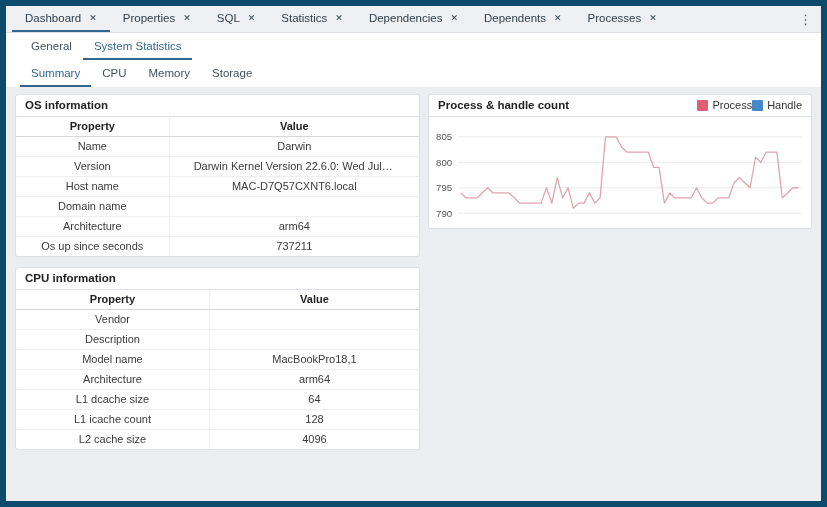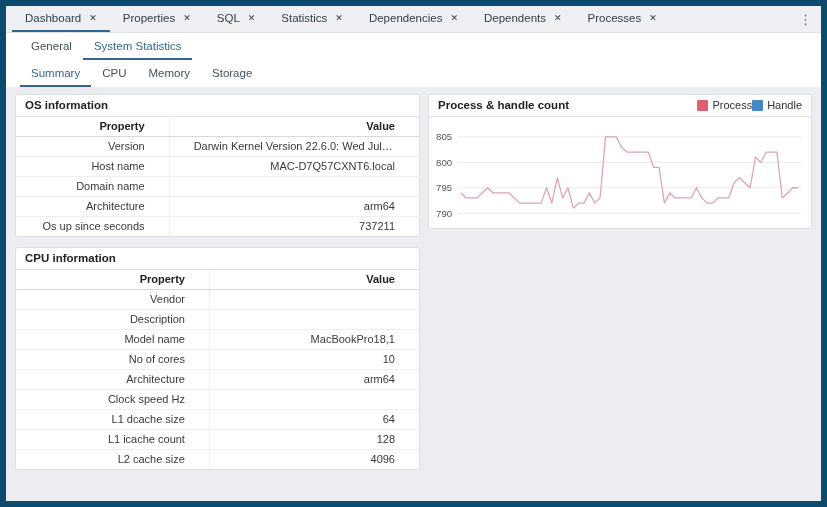--- a/index.html
+++ b/index.html
@@ -57,21 +57,21 @@
     width:100%; overflow:hidden;
   }
   .panel-header {
     padding:4px 9px; min-height:22px;
     font-size:11.5px; font-weight:700; color:#222;
     border-bottom:1px solid #dde0e4;
     display:flex; justify-content:space-between; align-items:flex-start;
   }
   table { width:100%; border-collapse:collapse; table-layout:fixed; font-size:11px; color:#3a3a3a; }
   th, td {
-    text-align:right; font-weight:400; padding:3px 24px;
+    text-align:center; font-weight:400; padding:3px 24px;
     line-height:13px; height:19px;
     border-bottom:1px solid #eceef0;
     white-space:nowrap; overflow:hidden; text-overflow:ellipsis;
   }
   th { font-weight:700; color:#222; border-bottom:1px solid #d6d9dc; }
   th:first-child, td:first-child { border-right:1px solid #eceef0; }
   tr:last-child td { border-bottom:none; }
   .os-table col.c1 { width:38%; }
   .cpu-table col.c1 { width:48%; }
   
@@ -157,20 +157,24 @@
               <col class="c2">
             </colgroup>
           <thead>
               <tr>
                 <th>Property</th>
                 <th>Value</th>
               </tr>
             </thead>
           <tbody>
               <tr>
+                <td>Name</td>
+                <td>Darwin</td>
+              </tr>
+              <tr>
                 <td>Version</td>
                 <td>Darwin Kernel Version 22.6.0: Wed Jul 5 22:22:05 PDT 2023; ro...</td>
               </tr>
               <tr>
                 <td>Host name</td>
                 <td>MAC-D7Q57CXNT6.local</td>
               </tr>
               <tr>
                 <td>Domain name</td>
                 <td></td>
@@ -209,30 +213,22 @@
               </tr>
               <tr>
                 <td>Description</td>
                 <td></td>
               </tr>
               <tr>
                 <td>Model name</td>
                 <td>MacBookPro18,1</td>
               </tr>
               <tr>
-                <td>No of cores</td>
-                <td>10</td>
-              </tr>
-              <tr>
                 <td>Architecture</td>
                 <td>arm64</td>
-              </tr>
-              <tr>
-                <td>Clock speed Hz</td>
-                <td></td>
               </tr>
               <tr>
                 <td>L1 dcache size</td>
                 <td>64</td>
               </tr>
               <tr>
                 <td>L1 icache count</td>
                 <td>128</td>
               </tr>
               <tr>

